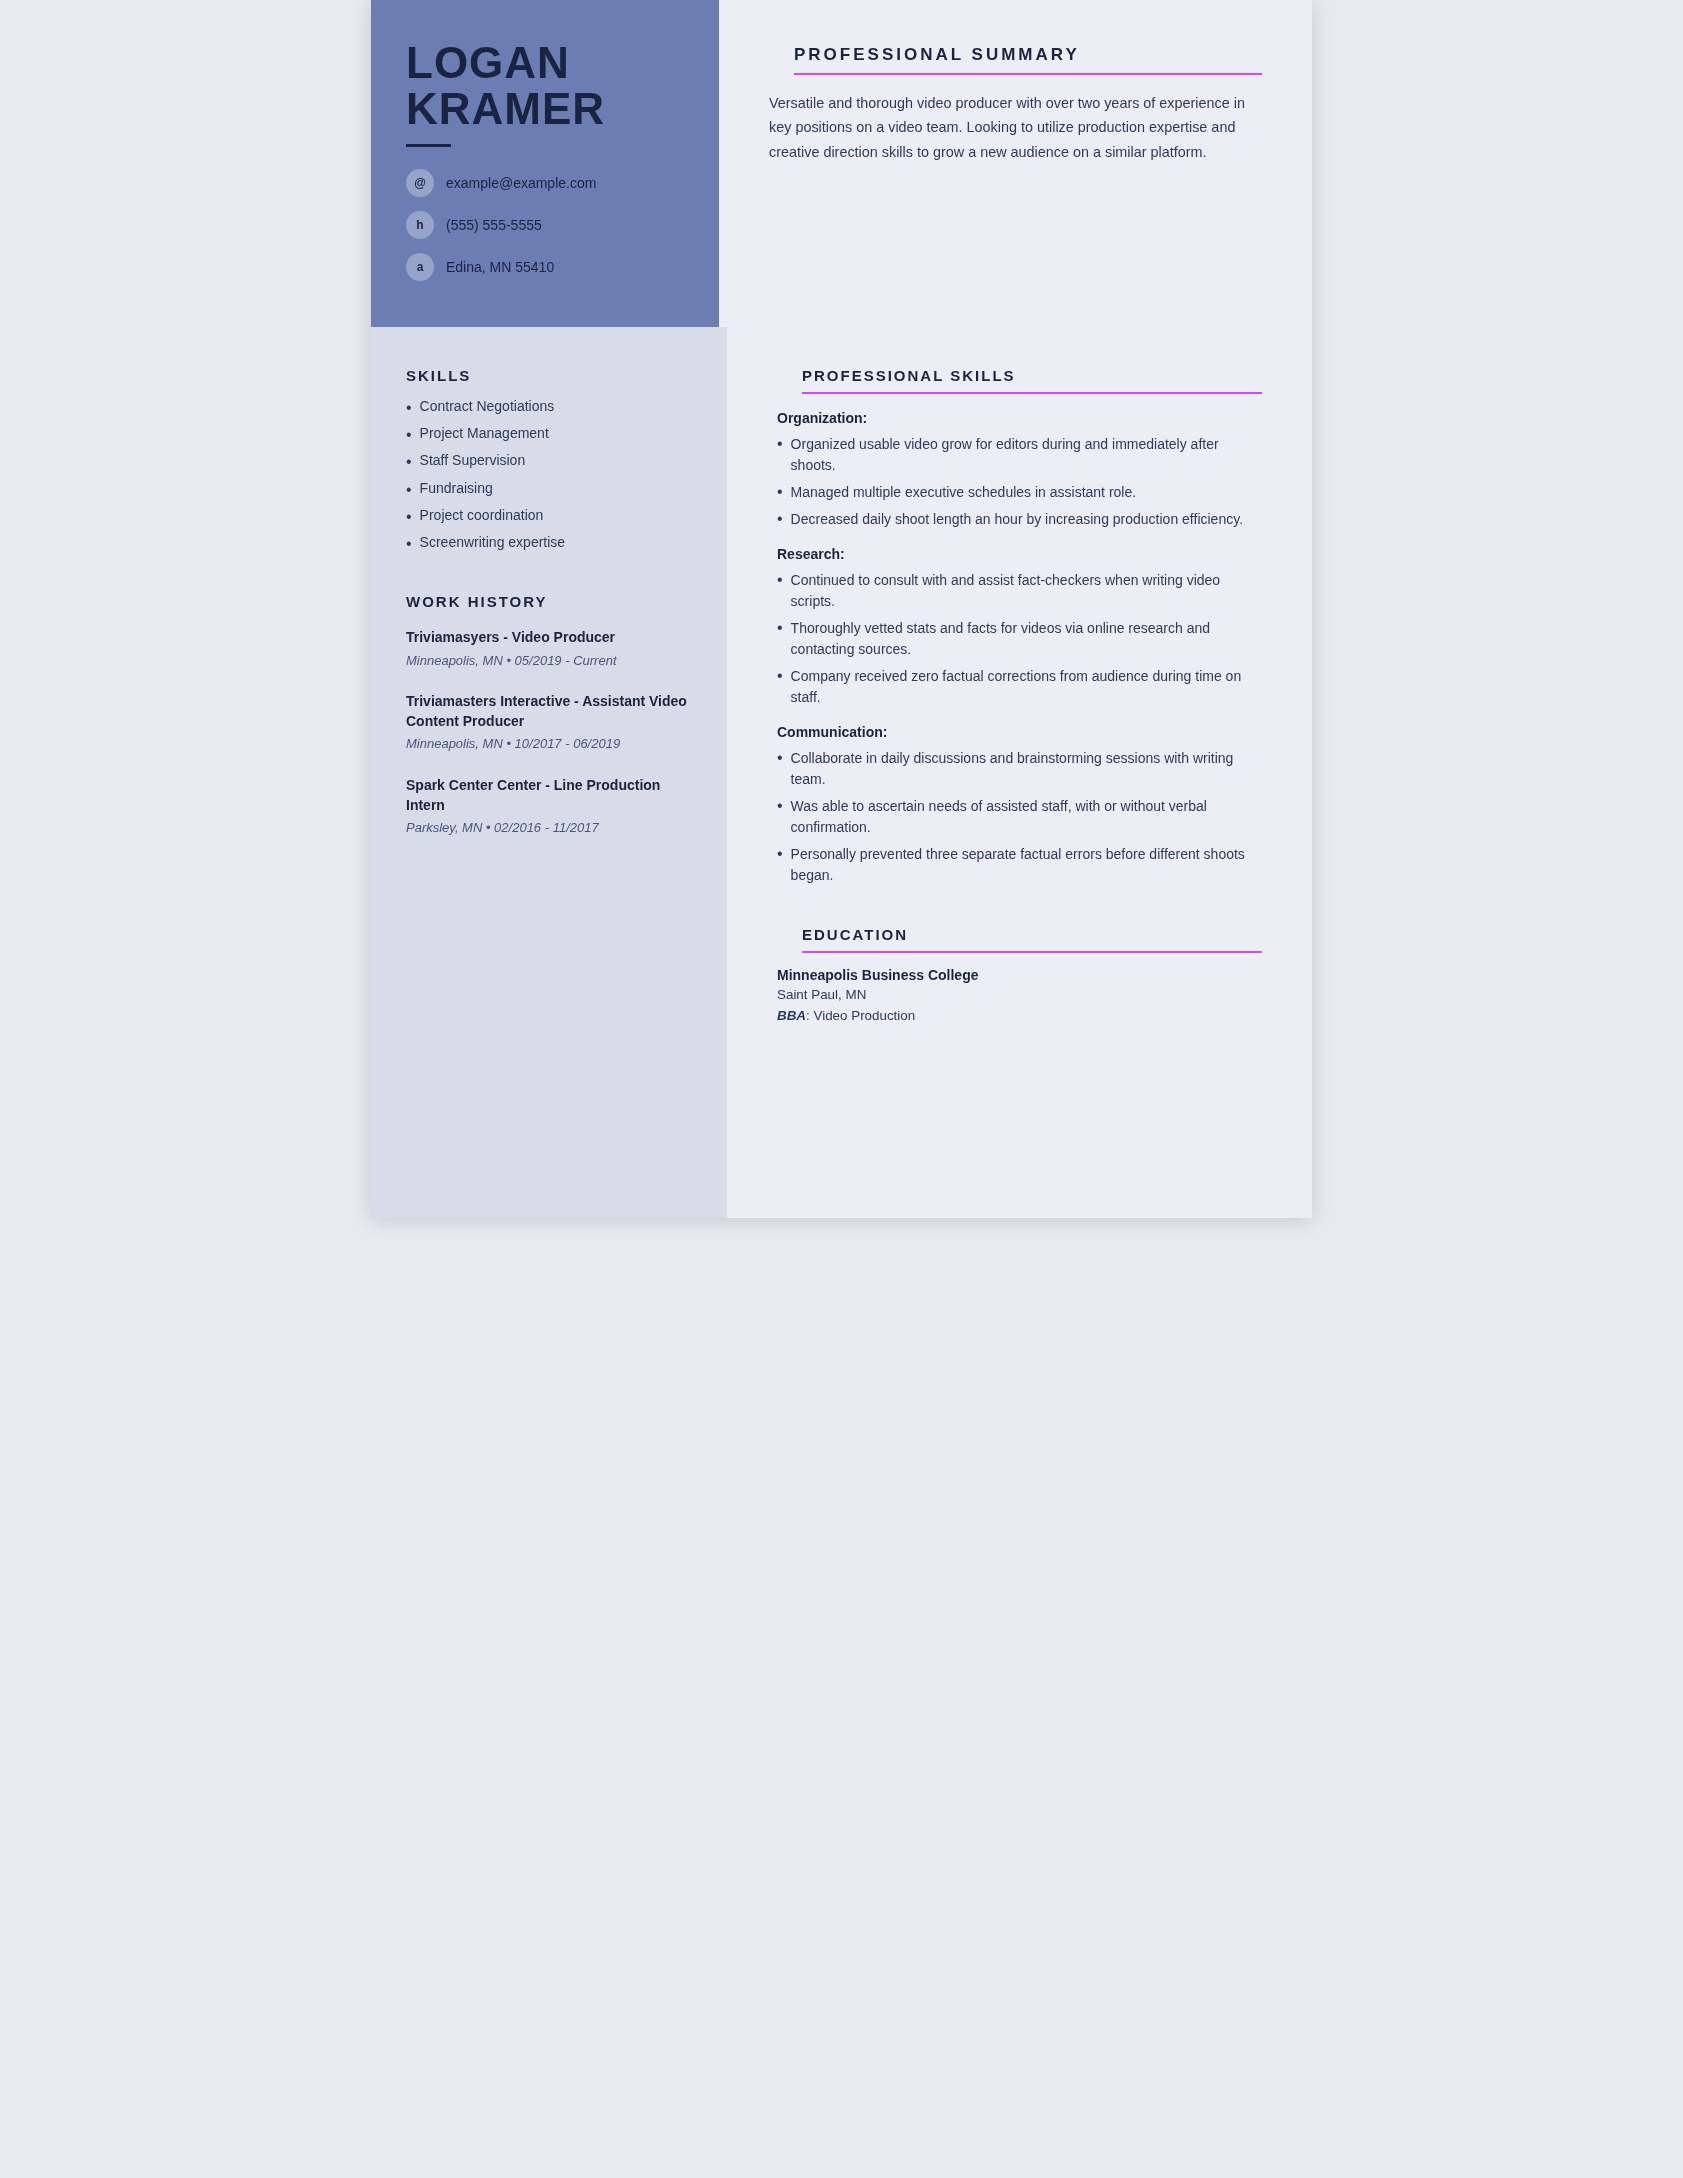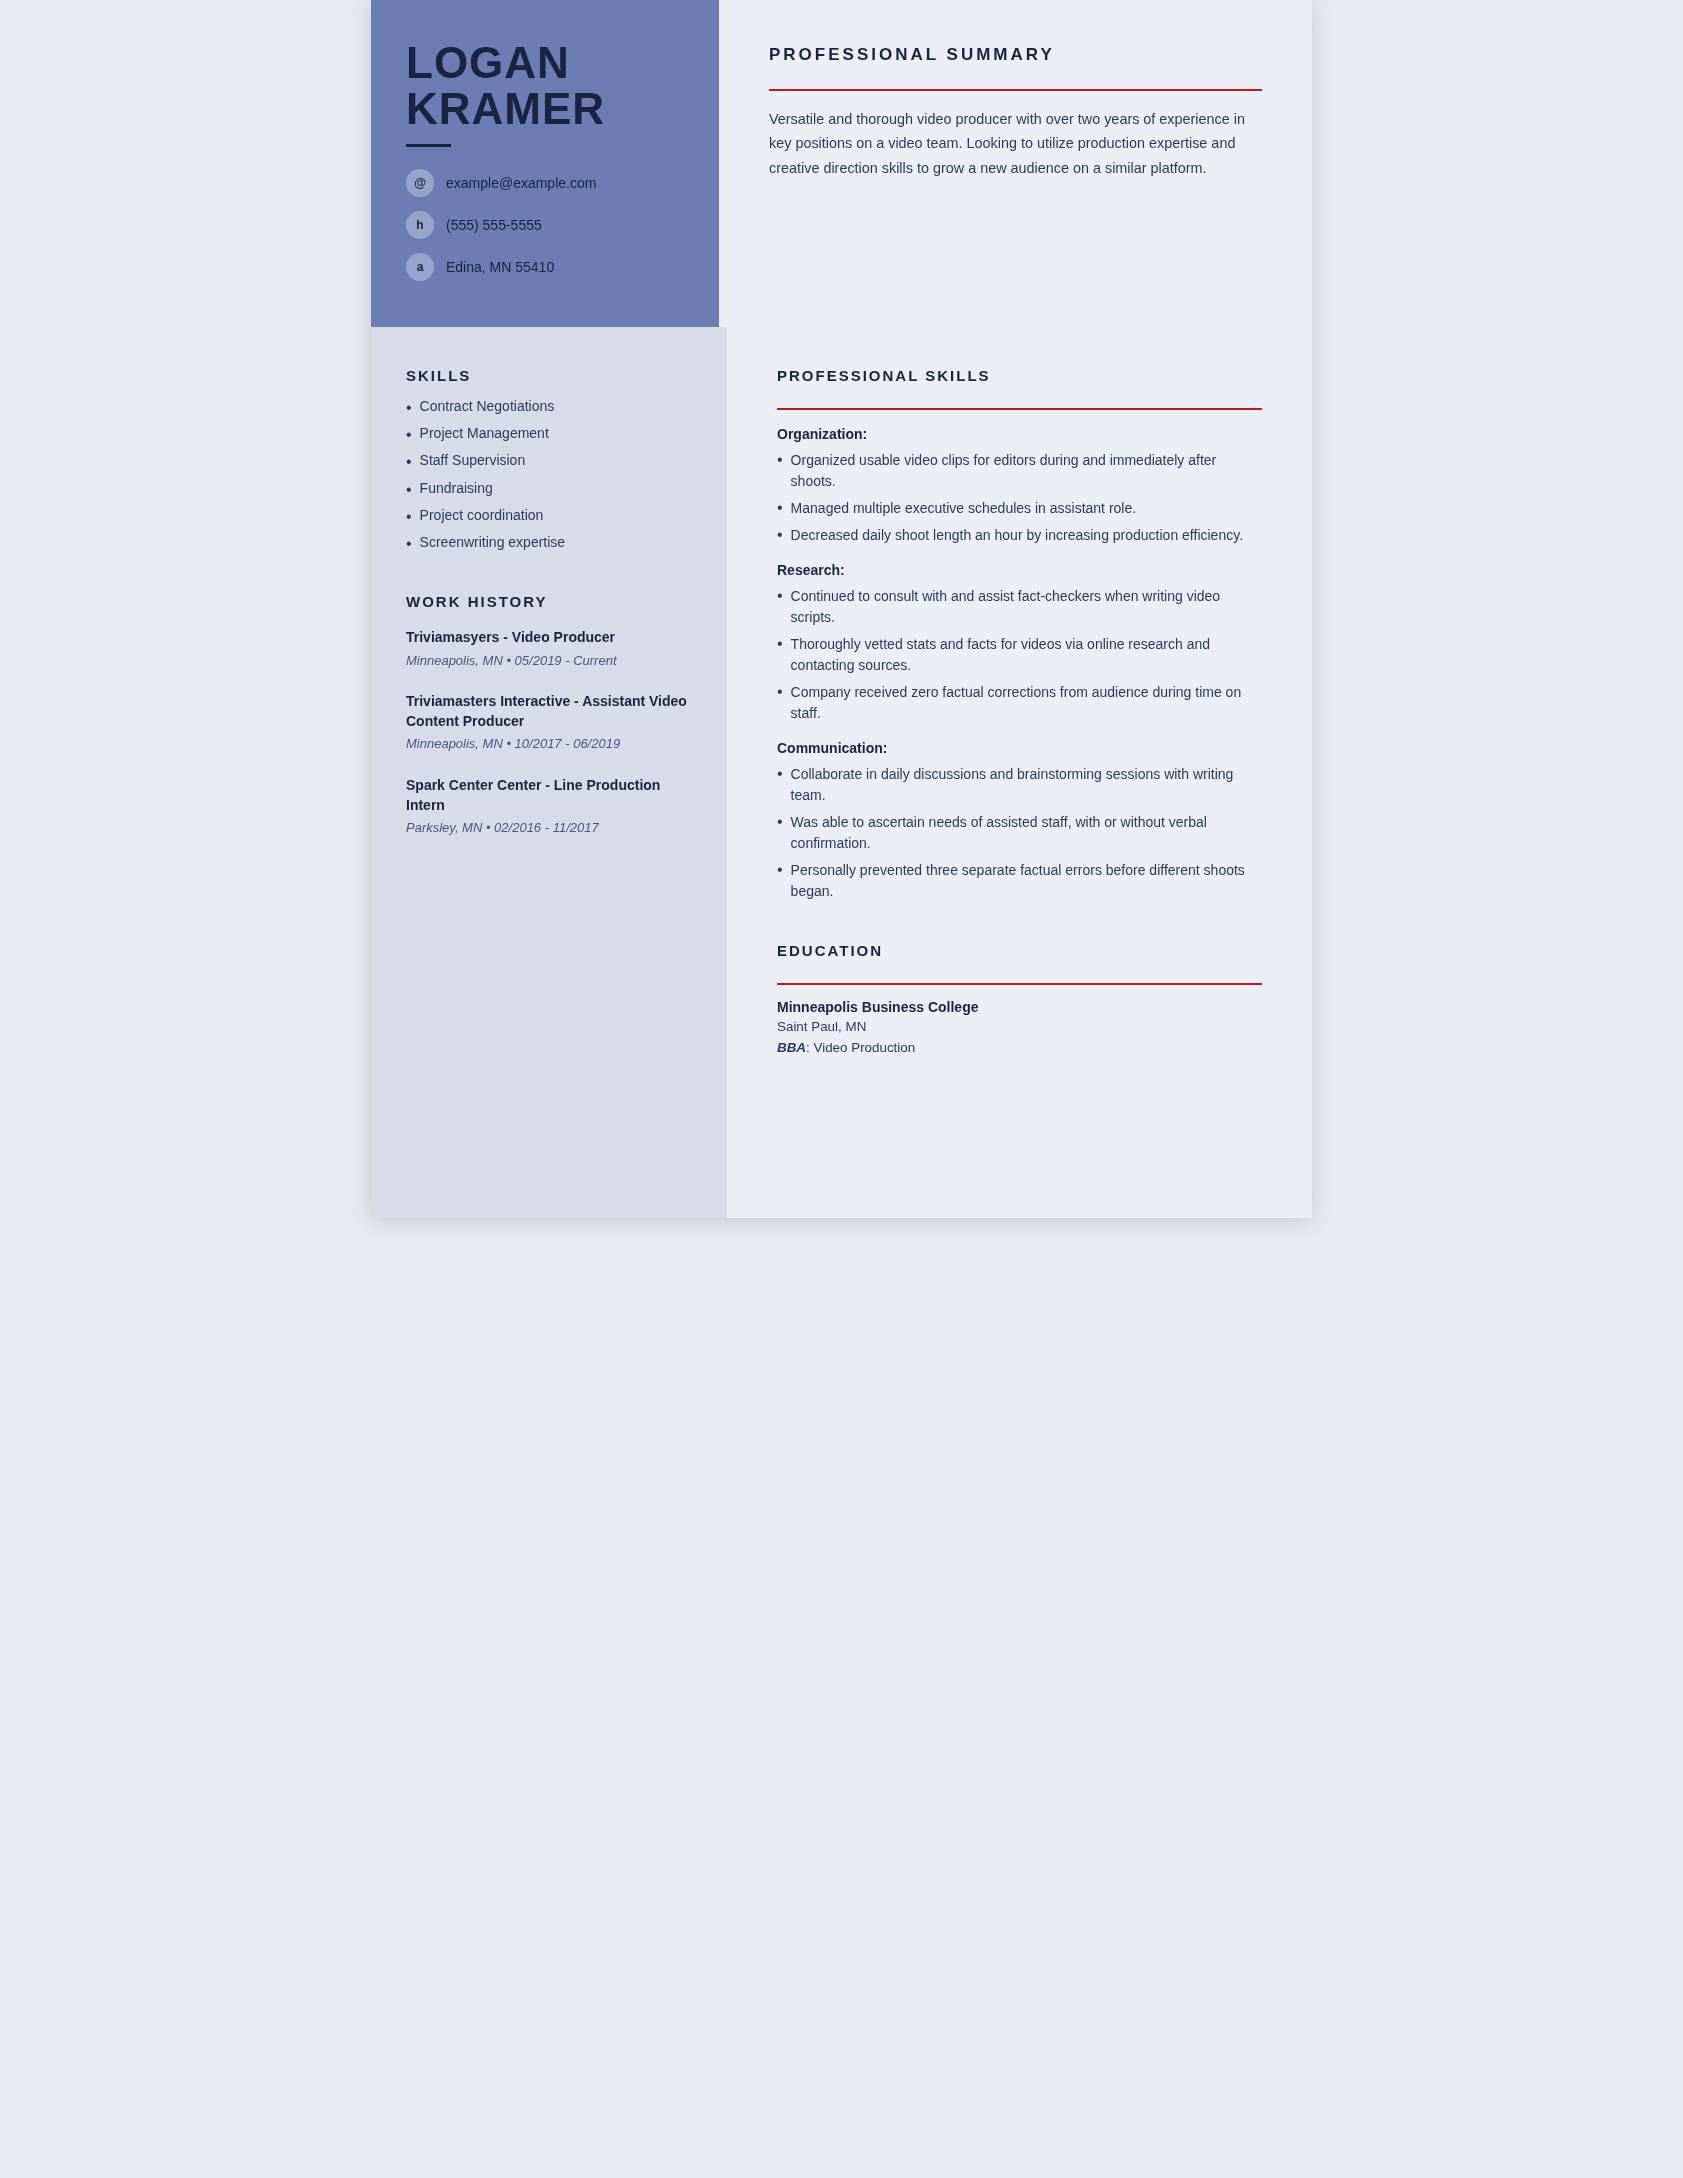--- a/index.html
+++ b/index.html
@@ -78,23 +78,24 @@
     
     .section-title {
       font-size: 17px;
       font-weight: 800;
       letter-spacing: 3px;
       text-transform: uppercase;
       color: #1a2340;
       margin-bottom: 18px;
     }
     .section-title-underline {
-      border-bottom: 2px solid #b91c1c;
-      padding-bottom: 24px;
+      border-bottom: 2px solid #d946ef;
+      padding-bottom: 8px;
       margin-bottom: 16px;
+      margin-left: 25px;
     }
     .summary-text {
       font-size: 14.4px;
       color: #2c3a5c;
       line-height: 1.7;
     }
     
     .bottom-section {
       display: flex;
       flex: 1;
@@ -325,21 +326,21 @@
 
     <div class="bottom-right">
 
       <div class="prof-skills-section">
         <div class="section-title section-title-underline">PROFESSIONAL SKILLS</div>
 
         <div class="skill-category">
           <div class="skill-category-title">Organization:</div>
           <ul class="skill-bullets">
             <li>
-                <span>Organized usable video clips for editors during and immediately after shoots.</span>
+                <span>Organized usable video grow for editors during and immediately after shoots.</span>
               </li>
             <li>
                 <span>Managed multiple executive schedules in assistant role.</span>
               </li>
             <li>
                 <span>Decreased daily shoot length an hour by increasing production efficiency.</span>
               </li>
           </ul>
         </div>
 

